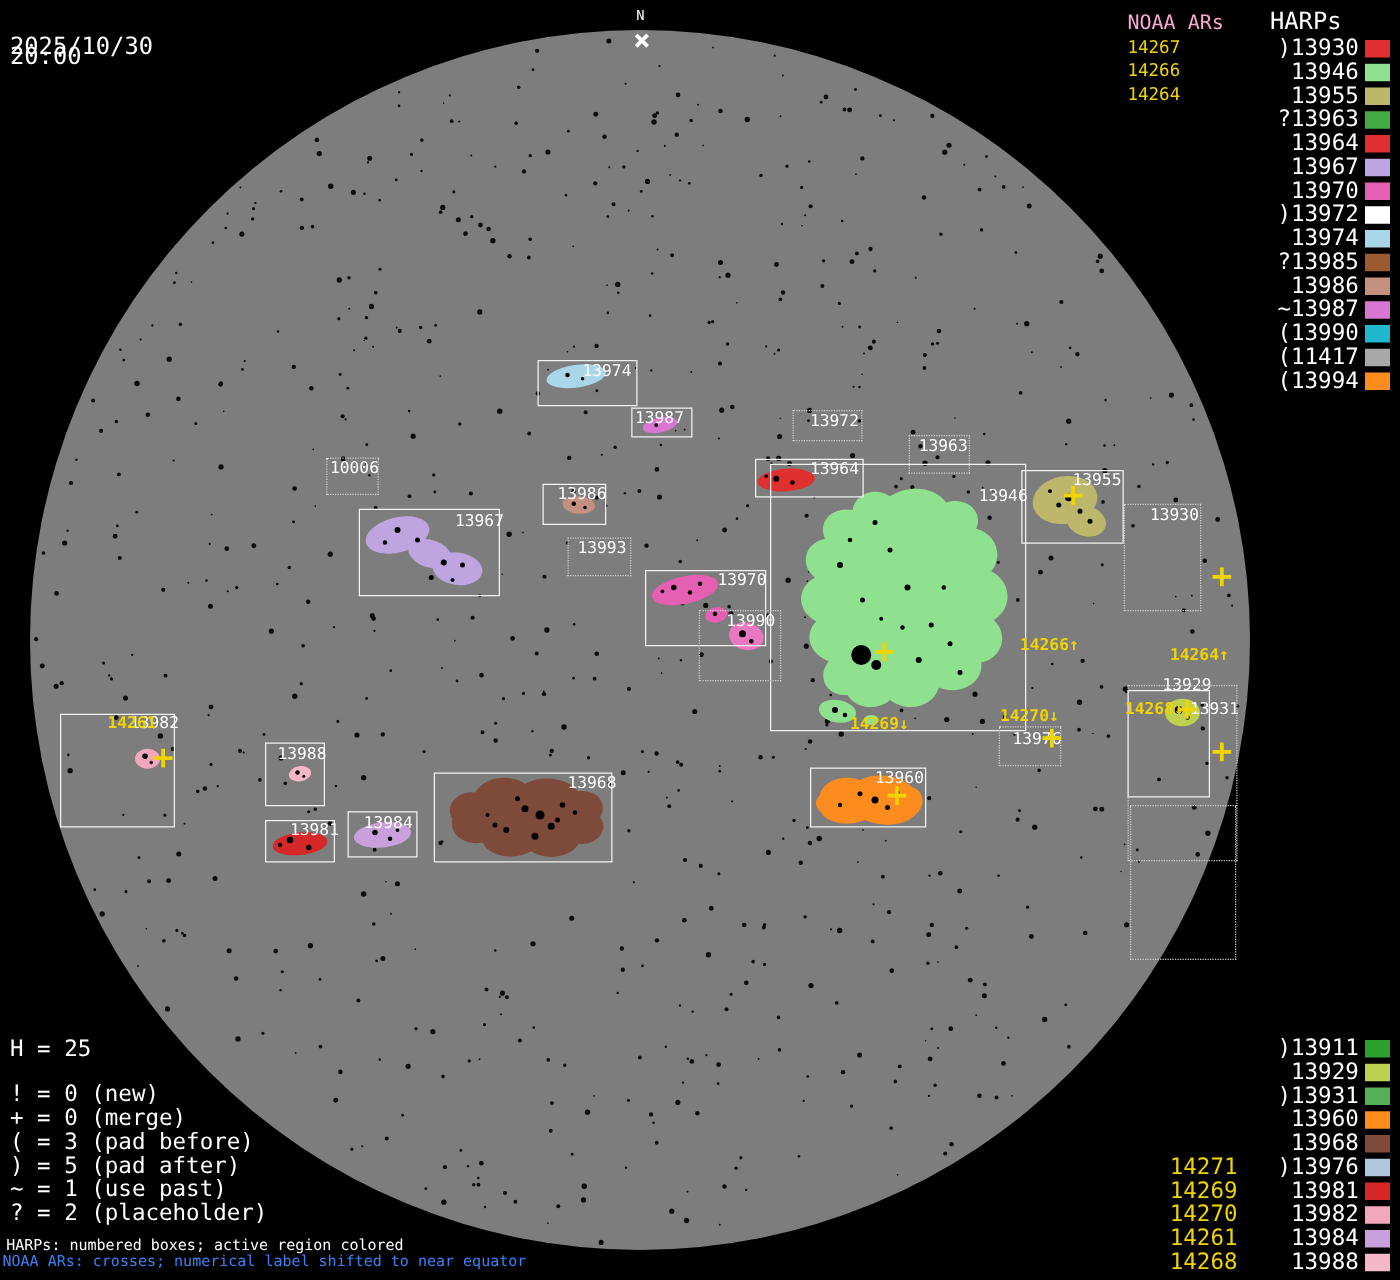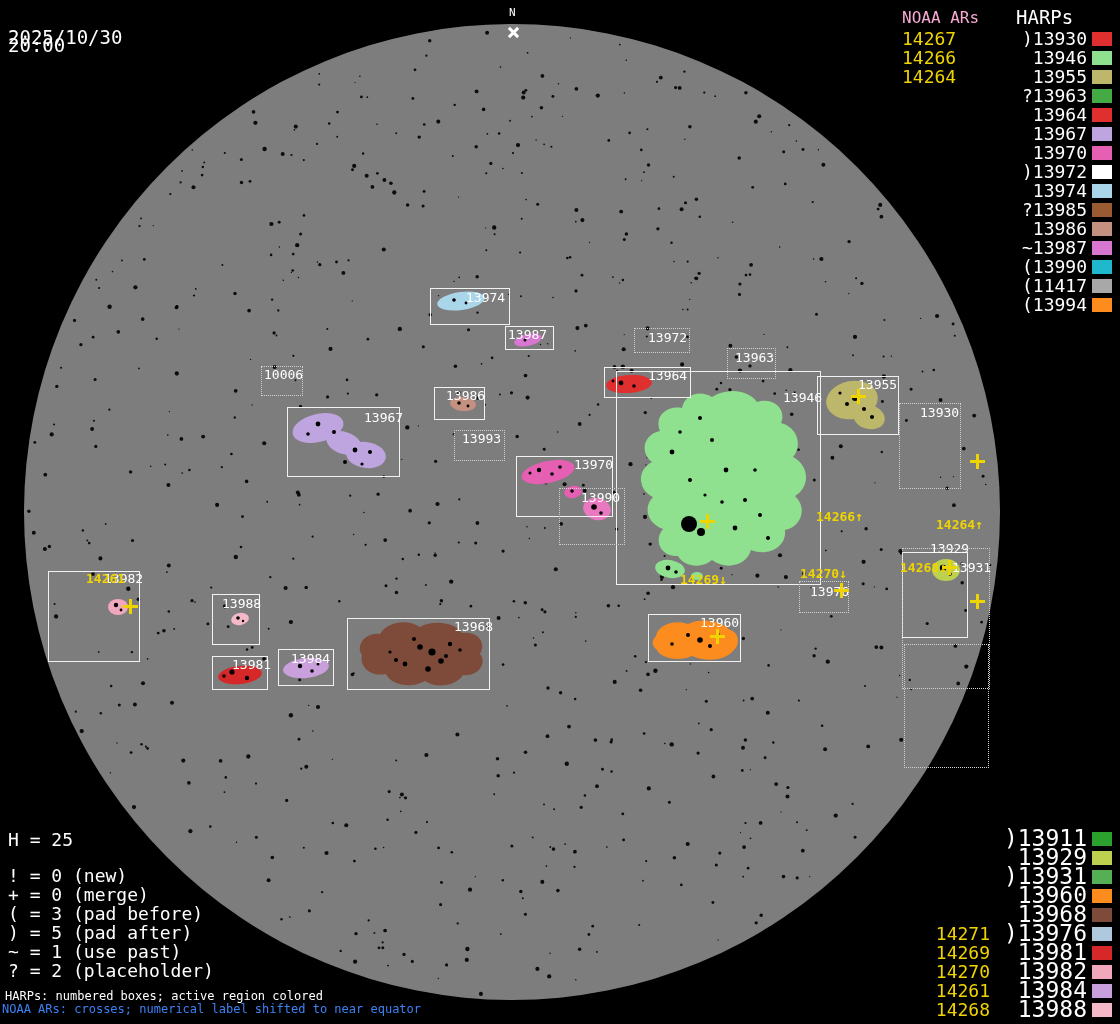--- a/index.html
+++ b/index.html
@@ -15,24 +15,24 @@
   .xcross{position:absolute;width:13px;height:13px;transform:rotate(45deg);}
   .xcross::before{content:"";position:absolute;left:5px;top:0;width:3px;height:13px;background:#ffffff;}
   .xcross::after{content:"";position:absolute;top:5px;left:0;width:13px;height:3px;background:#ffffff;}
   #north-cross{left:507px;top:26px;}
 
   #noaa-header{position:absolute;left:902px;top:8px;font-size:16px;color:#f9a8d4;}
   #harps-header{position:absolute;left:1016px;top:6px;font-size:19px;color:#ffffff;}
 
   .row{height:19px;line-height:19px;display:flex;align-items:center;justify-content:flex-end;white-space:pre;}
   .swatch{display:inline-block;width:20px;height:14px;margin-left:5px;flex:0 0 auto;}
-  #noaa-top{position:absolute;left:902px;top:29px;color:#f0d400;font-size:18px;}
+  #noaa-top{position:absolute;left:902px;top:29px;color:#f0d400;font-size:14px;}
   #noaa-top .row{justify-content:flex-start;}
   #harp-top{position:absolute;right:8px;top:29px;color:#ffffff;font-size:18px;}
-  #harp-bottom{position:absolute;right:8px;top:829px;color:#ffffff;font-size:23px;}
+  #harp-bottom{position:absolute;right:8px;top:829px;color:#ffffff;font-size:18px;}
   #noaa-bottom{position:absolute;right:130px;top:924px;color:#f0d400;font-size:18px;}
 
   #h-count{position:absolute;left:8px;top:829px;color:#ffffff;font-size:18px;}
   #legend-lines{position:absolute;left:8px;top:866px;color:#ffffff;font-size:18px;}
   .legend-line{height:19px;line-height:19px;white-space:pre;}
   #footnote1{position:absolute;left:5px;top:989px;color:#ffffff;font-size:12px;white-space:pre;}
   #footnote2{position:absolute;left:2px;top:1002px;color:#3b82f6;font-size:12px;white-space:pre;}
 
   .box{position:absolute;box-sizing:border-box;}
   .box.solid{border:1px solid #f2f2f2;}

